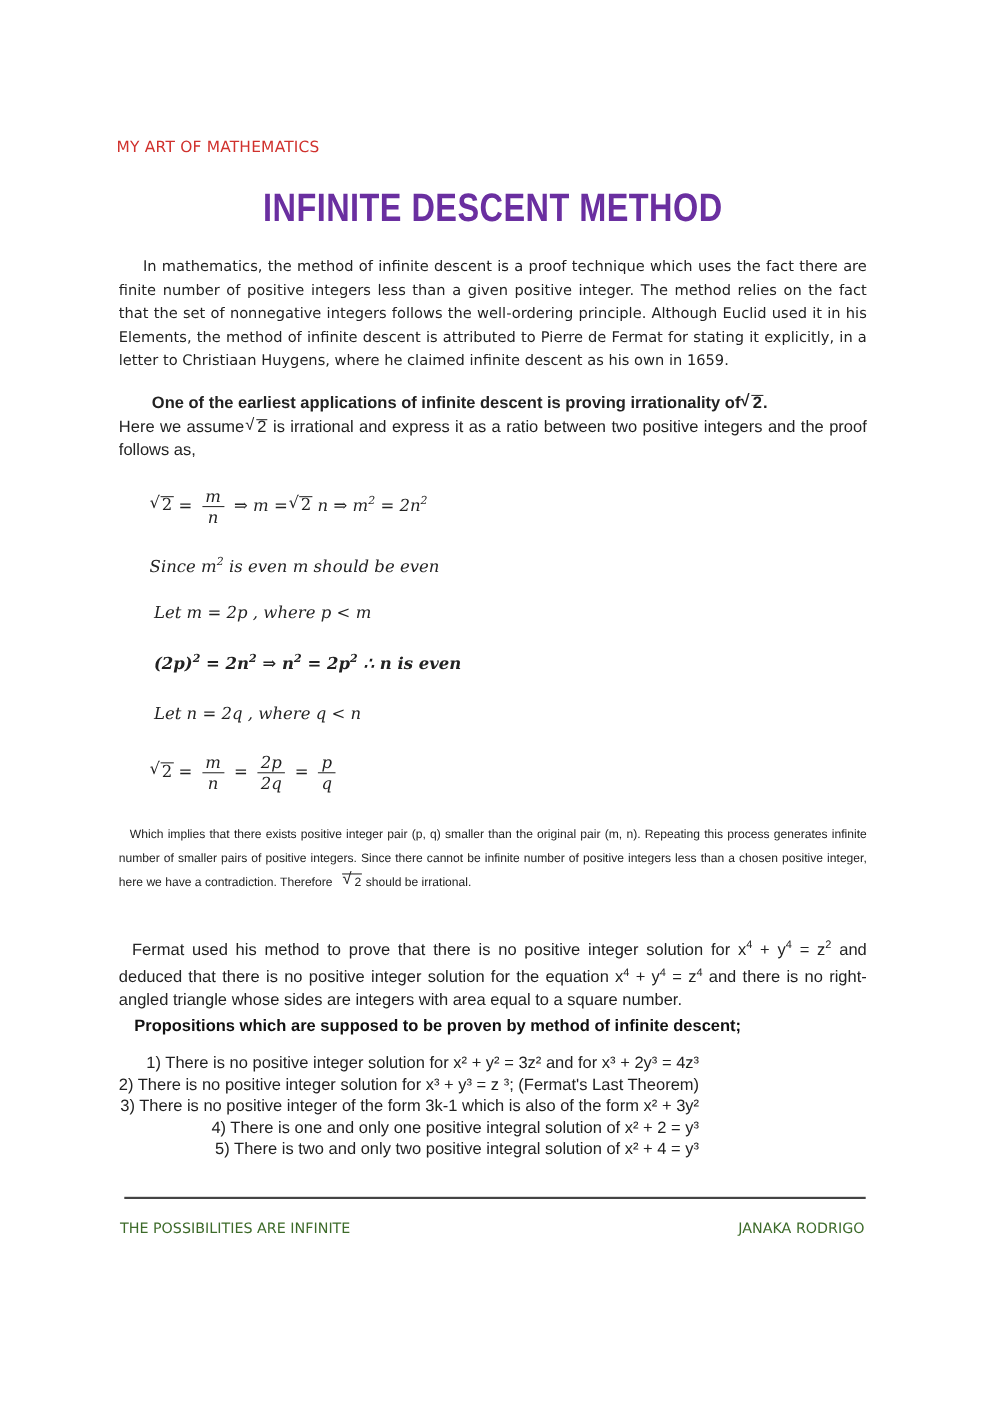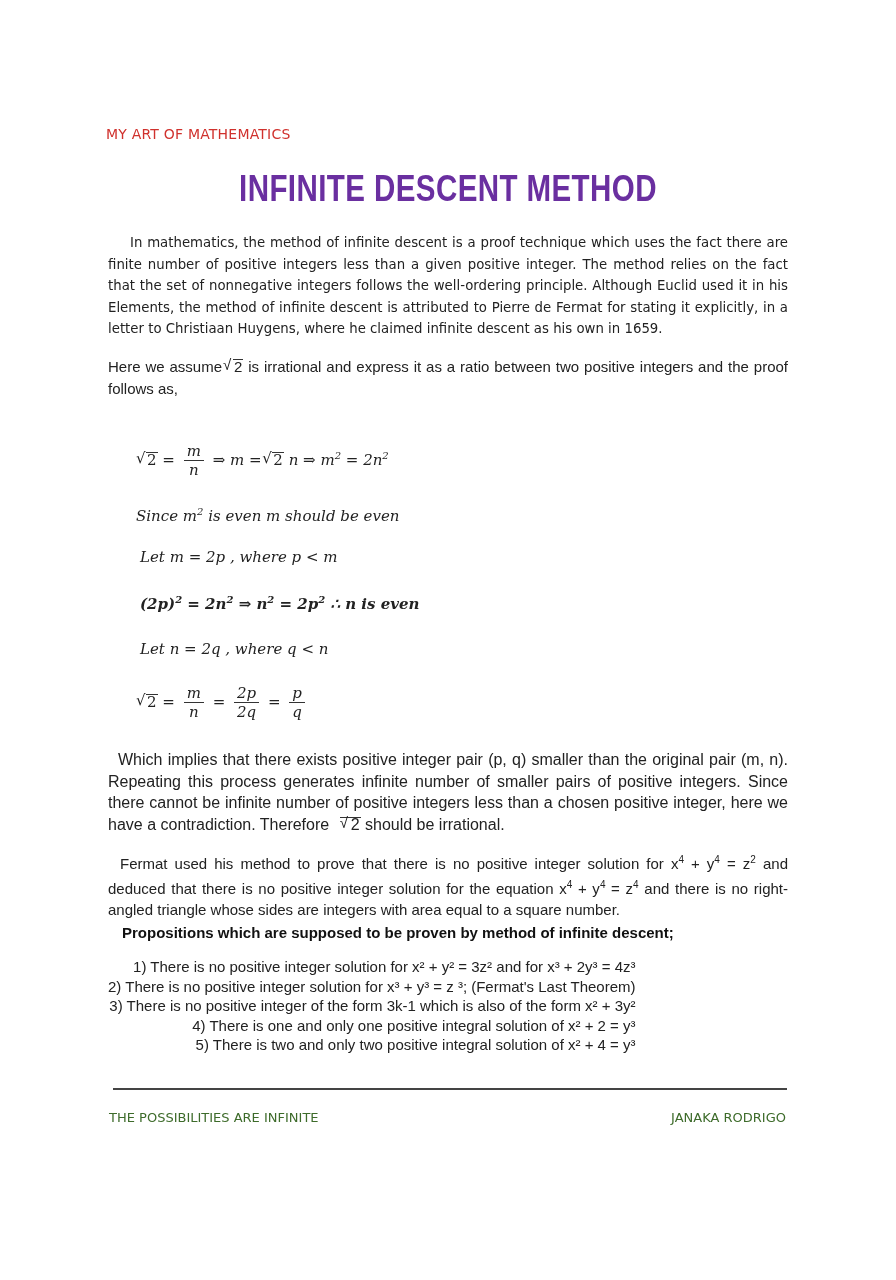--- a/index.html
+++ b/index.html
@@ -19,21 +19,21 @@
   .frac { display:inline-block; vertical-align:middle; text-align:center; margin:0 4px; }
   .frac span { display:block; padding:0 3px; line-height:18px; }
   .frac .num { border-bottom:1px solid #333; }
   .eq1 { left:140px; top:442px; }
   .eq2 { left:136px; top:506px; }
   .eq3 { left:140px; top:548px; }
   .eq4 { left:140px; top:594px;font-weight:bold; }
   .eq5 { left:140px; top:640px; }
   .eq6 { left:140px; top:684px; }
   sup { font-size:10px; }
-  .para2 { left:108px; width:680px; top:749px; font-size:16px; line-height:21.5px; text-align:justify; color:#222; }
+  .para2 { left:108px; width:680px; top:749px; font-size:11px; line-height:21.5px; text-align:justify; color:#222; }
   .para2 p { margin:0; text-indent:10px; }
   .para3 { left:108px; width:680px; top:849px; font-size:15px; line-height:21px; text-align:justify; color:#222; }
   .para3 p { margin:0; text-indent:12px; }
   .props-head { left:122px; top:924px; font-size:15px; font-weight:bold; color:#111; }
   .props { left:108px; top:957px; font-size:15px; line-height:19.5px; color:#222;text-align:right; }
   .props div { white-space:nowrap; }
   .rule { left:113px; width:674px; top:1088px; height:2px; background:#444; }
   .footer-left { left:109px; top:1110px; font-family:"DejaVu Sans", sans-serif; font-size:13px; color:#3d6b2a; }
   .footer-right { right:110px; top:1110px; font-family:"DejaVu Sans", sans-serif; font-size:13px; color:#3d6b2a; }
   b { font-weight:normal; }
@@ -43,20 +43,21 @@
 
 <div class="abs header">MY ART OF MATHEMATICS</div>
 
 <div class="abs title">INFINITE DESCENT METHOD</div>
 
 <div class="abs intro">
   <p><span>In mathematics, the </span><b>method of infinite descent</b><span> is a proof technique which uses the fact there are finite number of positive integers less than a given positive integer. The method relies on the fact that the set of nonnegative integers follows the </span><b>well-ordering principle.</b><span> Although </span><b>Euclid</b><span> used it in his </span><b>Elements,</b><span> the method of </span><b>infinite descent</b><span> is attributed to </span><b>Pierre de Fermat</b><span> for stating it explicitly, in a letter to </span><b>Christiaan Huygens,</b><span> where he claimed </span><b>infinite descent</b><span> as his own in 1659.</span></p>
 </div>
 
 <div class="abs app">
+  <p class="lead"><span>One of the earliest applications of infinite descent is proving irrationality of </span><span class="sqrt"><span>2</span></span><span>.</span></p>
   <p><span>Here we assume </span><span class="sqrt"><span>2</span></span> <span> is irrational and express it as a ratio between two positive integers  and the proof follows as,</span></p>
 </div>
 
 <div class="abs math eq1">
   <span class="sqrt up"><span>2</span></span>
   <span class="up"> = </span>
   <span class="frac"><span class="num">m</span><span>n</span></span>
   <span>⇒ m = </span><span class="sqrt up"><span>2</span></span><span> n ⇒ m</span><sup>2</sup><span> = 2n</span><sup>2</sup>
 </div>
 

